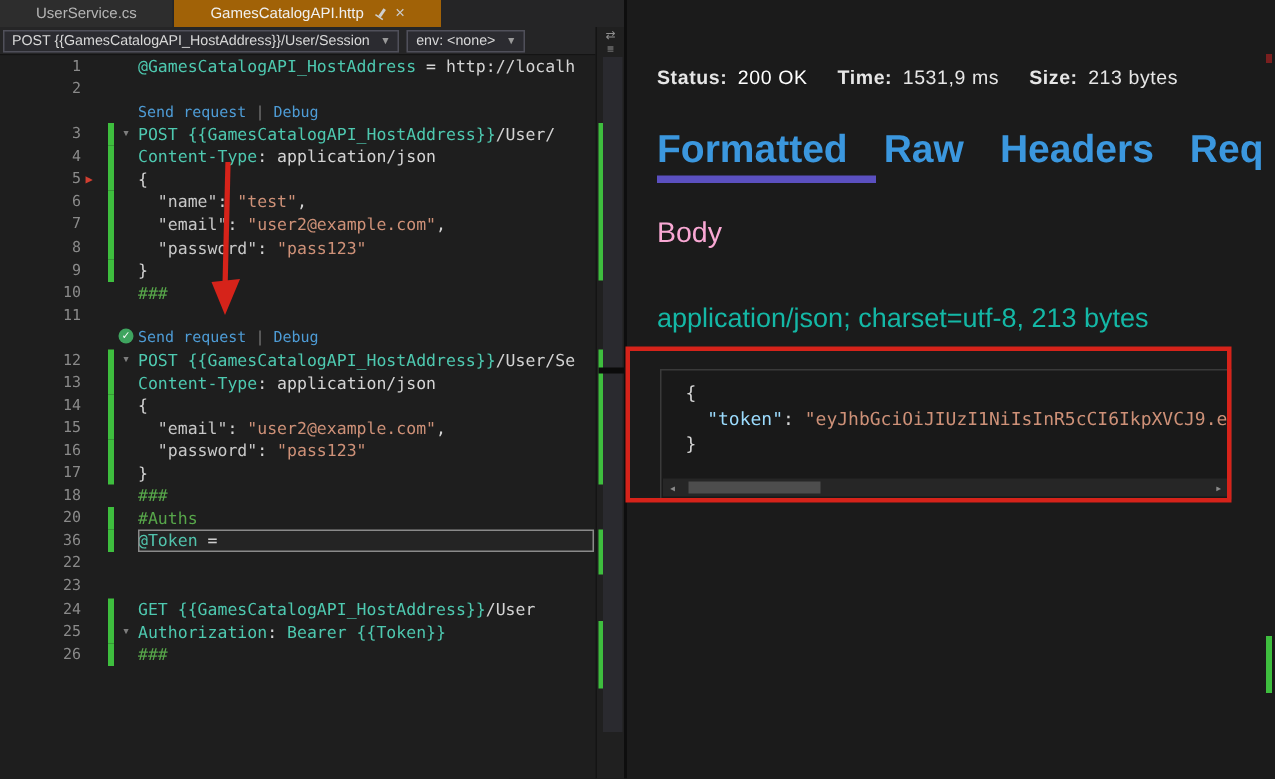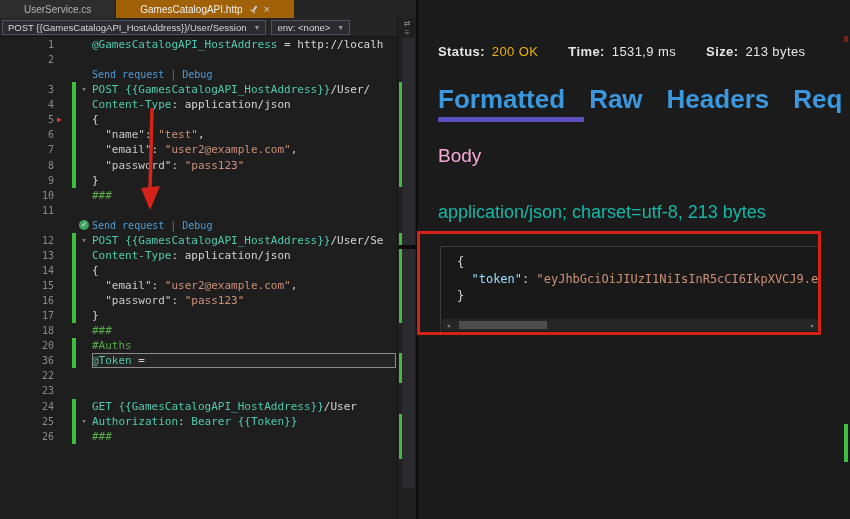--- a/index.html
+++ b/index.html
@@ -39,24 +39,24 @@
 
   
   .vsb{position:absolute;left:397px;top:18px;width:19px;height:501px;background:#202020;border-left:1px solid #141414}
   .vsb-icons{position:absolute;top:1px;left:0;width:100%;text-align:center;color:#8f8f8f;font-size:8px;line-height:9px}
   .vsb-thumb{position:absolute;left:4px;top:20px;width:13px;height:450px;background:#2a2a2f}
   .vsb-mark{position:absolute;left:1px;width:3px;background:#3ebe3e}
   .sash{position:absolute;left:399px;top:245px;width:18px;height:4px;background:#0b0b0b}
 
   
   .rpanel{position:absolute;left:416px;top:0;width:434px;height:519px;background:#1b1b1b;border-left:2px solid #0e0e0e}
-  .status-row{position:absolute;left:20px;top:44px;display:flex;gap:30px;font-size:13px;color:#e6e6e6;letter-spacing:.4px;white-space:nowrap}
+  .status-row{position:absolute;left:20px;top:44px;display:flex;gap:20px;font-size:13px;color:#e6e6e6;letter-spacing:.4px;white-space:nowrap}
   .sgroup{display:flex;gap:7px}
   .slabel{font-weight:bold}
-  .green{color:#eab308}
+  .green{color:#ffffff}
   .rtabs{position:absolute;left:20px;top:84px;width:412px;display:flex;gap:24px;font-size:26px;font-weight:bold;color:#3b97de;white-space:nowrap;overflow:hidden}
   .underline{position:absolute;left:20px;top:117px;width:146px;height:5px;background:#5b50c0}
   .body-heading{position:absolute;left:20px;top:145px;font-size:19px;color:#f9a8d4}
   .ctype{position:absolute;left:20px;top:202px;font-size:18px;color:#14b8a6}
   .codebox{position:absolute;left:22px;top:246px;width:381px;height:87px;background:#191919;border:1px solid #3a3a3a;font-family:"DejaVu Sans Mono",monospace;font-size:12px;color:#d4d4d4;padding:7px 0 0 16px;overflow:hidden}
   .rb-line{height:17px;line-height:17px;white-space:pre;overflow:hidden}
   .codebox .c-key{color:#9cdcfe}
   .hsb{position:absolute;left:1px;right:1px;bottom:1px;height:12px;background:#262626;display:flex;align-items:center}
   .hsb .arr{width:13px;text-align:center;color:#8a8a8a;font-size:8px;flex:none}
   .hsb .track{flex:1;position:relative;height:100%}

